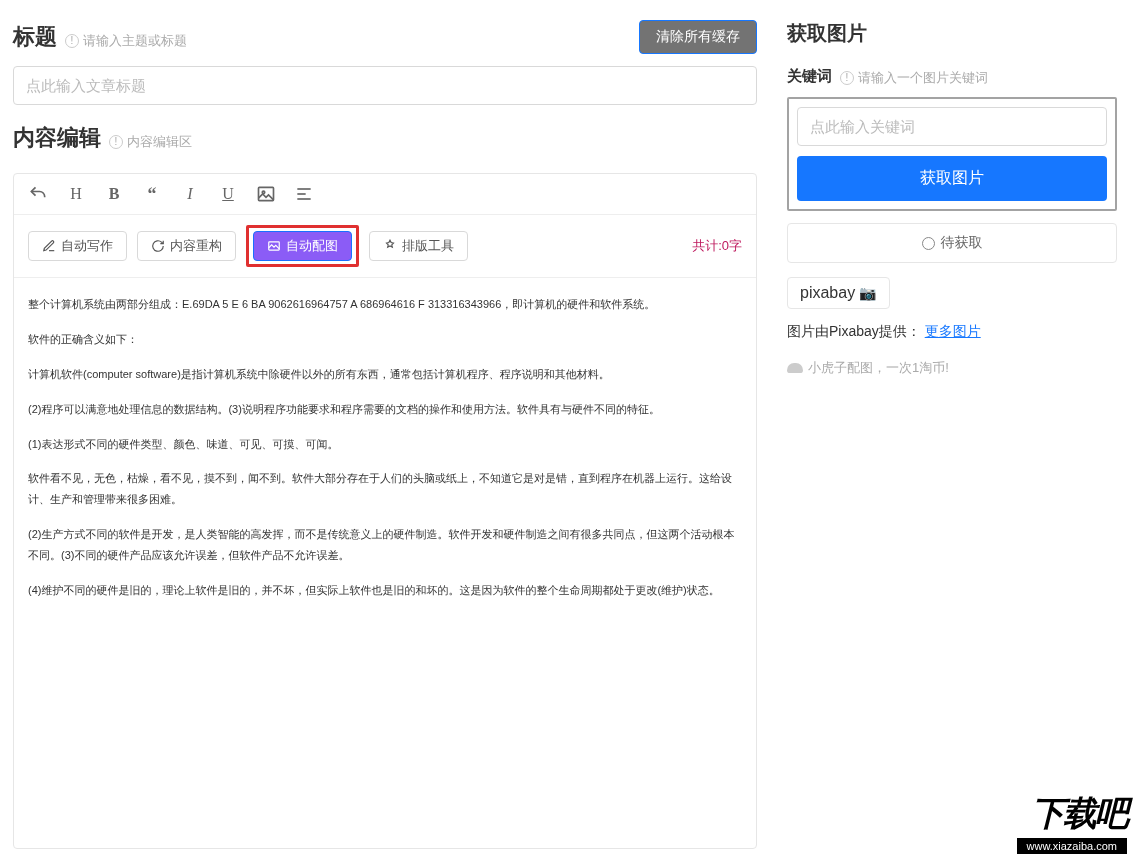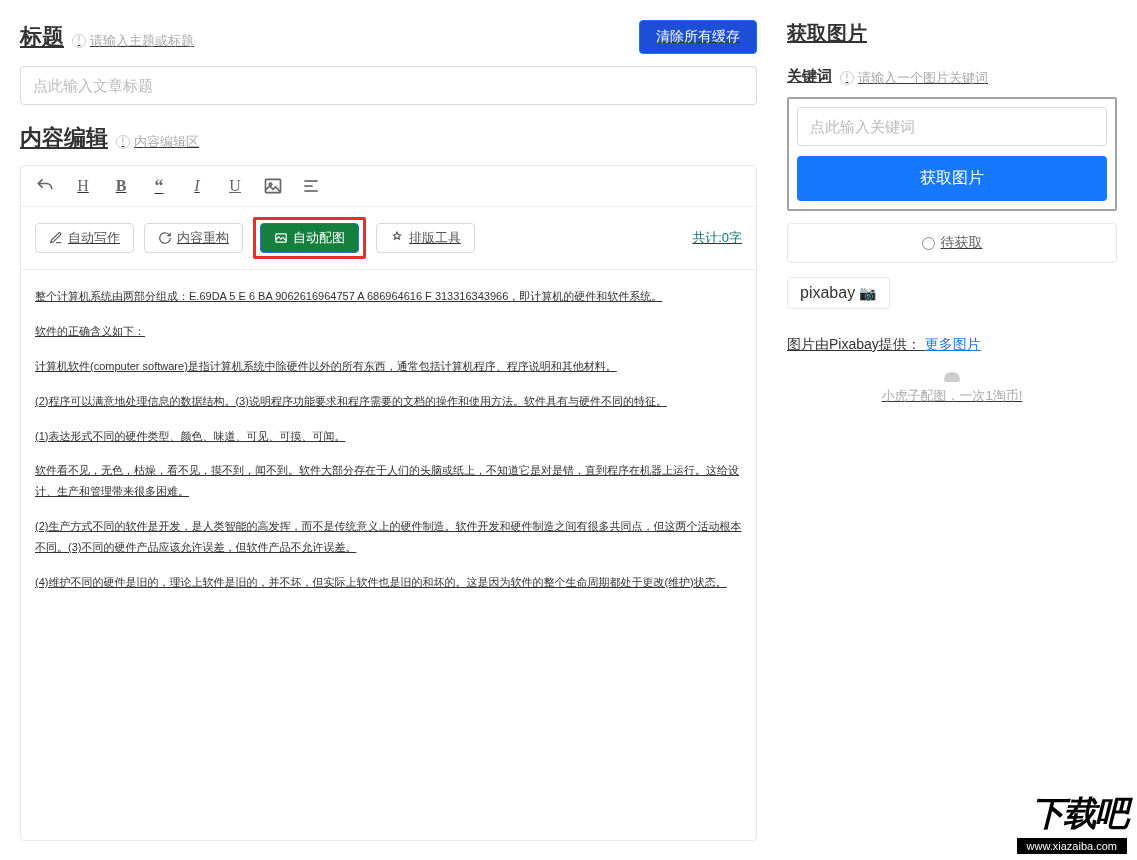--- a/index.html
+++ b/index.html
@@ -1,66 +1,66 @@
 <!DOCTYPE html>
 <html><head>
 <meta charset="utf-8">
 <style>
 * { box-sizing: border-box; margin: 0; padding: 0; }
 body { font-family: -apple-system, "PingFang SC", "Microsoft YaHei", sans-serif; background: #fff; color: #333; font-size: 14px; width: 1137px; }
-.container { display: flex; padding: 20px 20px 0 20px; gap: 30px; text-decoration: underline; }
+.container { display: flex; padding: 20px 20px 0 13px; gap: 30px; }
 .main { flex: 1; min-width: 0; }
 .sidebar { width: 330px; }
 
 .section-header { display: flex; align-items: center; justify-content: space-between; margin-bottom: 12px; }
 .section-title-wrap { display: flex; align-items: baseline; gap: 8px; }
 .section-title { font-size: 22px; font-weight: 600; color: #333; }
 .section-hint { font-size: 13px; color: #aaa; display: inline-flex; align-items: center; gap: 4px; }
 .hint-icon { display: inline-flex; width: 14px; height: 14px; border: 1px solid #ccc; border-radius: 50%; align-items: center; justify-content: center; font-size: 10px; color: #aaa; line-height: 1; }
 
 .btn { display: inline-flex; align-items: center; gap: 5px; padding: 7px 16px; border-radius: 4px; font-size: 14px; cursor: pointer; border: 1px solid #d9d9d9; background: #fff; color: #555; }
-.btn-primary { background: #1d4ed8; border-color: #1677ff; color: #fff; }
-.btn-primary-alt { background: #15803d; border-color: #1a70ff; color: #fff; }
+.btn-primary { background: #737373; border-color: #1677ff; color: #fff; }
+.btn-primary-alt { background: #8b5cf6; border-color: #1a70ff; color: #fff; }
 .btn svg, .btn .ico { width: 14px; height: 14px; }
 
 .text-input { width: 100%; padding: 10px 12px; border: 1px solid #d9d9d9; border-radius: 4px; font-size: 15px; color: #333; background: #fff; }
 .text-input::placeholder { color: #bbb; }
 
 .content-section { margin-top: 18px; }
 
 .editor-box { border: 1px solid #e6e6e6; border-radius: 4px; margin-top: 10px; }
 .ed-toolbar { display: flex; align-items: center; gap: 18px; padding: 10px 14px; border-bottom: 1px solid #eee; color: #666; }
 .ed-toolbar .tb-item { cursor: pointer; display: inline-flex; align-items: center; justify-content: center; width: 20px; height: 20px; font-size: 16px; font-family: Georgia, serif; }
 .ed-toolbar2 { display: flex; align-items: center; gap: 10px; padding: 10px 14px; border-bottom: 1px solid #eee; }
 .ed-toolbar2 .spacer { flex: 1; }
-.char-count { font-size: 13px; color: #0f766e; }
+.char-count { font-size: 13px; color: #be185d; }
 .btn-sm { padding: 5px 13px; font-size: 13px; }
 
 .editor-body { padding: 16px 14px; font-size: 11px; line-height: 1.9; color: #333; height: 570px; overflow: auto; }
 .editor-body p { margin-bottom: 14px; }
 
 .side-section-title { font-size: 20px; font-weight: 600; margin-bottom: 20px; }
 .side-label-row { display: flex; align-items: baseline; gap: 8px; margin-bottom: 10px; }
 .side-label { font-size: 15px; font-weight: 600; }
 
 .highlight-box { border: 2px solid #a3a3a3; padding: 8px; border-radius: 2px; margin-bottom: 12px; }
 .highlight-box-inline { border: 3px solid #e03030; padding: 3px 4px; border-radius: 2px; display: inline-block; }
 
 .big-btn { width: 100%; padding: 12px; border-radius: 4px; background: #1677ff; color: #fff; border: none; font-size: 16px; cursor: pointer; margin-top: 10px; }
 
 .wait-box { border: 1px solid #e6e6e6; border-radius: 4px; padding: 10px; text-align: left; color: #666; margin-bottom: 14px; display: flex; align-items: center; justify-content: center; gap: 6px; font-size: 14px; }
 .circle-icon { width: 13px; height: 13px; border: 1.5px solid #888; border-radius: 50%; display: inline-block; }
 
-.pixabay-badge { border: 1px solid #e6e6e6; border-radius: 4px; padding: 6px 12px; display: inline-block; font-size: 16px; font-weight: 500; color: #333; margin-bottom: 27px; }
+.pixabay-badge { border: 1px solid #e6e6e6; border-radius: 4px; padding: 6px 12px; display: inline-block; font-size: 16px; font-weight: 500; color: #333; margin-bottom: 14px; }
 .pixabay-badge .cam { font-size: 14px; }
 
 .credit-row { font-size: 14px; color: #333; margin-bottom: 18px; }
 .credit-row a { color: #1677ff; text-decoration: underline; }
 
-.footer-note { font-size: 13px; color: #aaa; display: flex; align-items: center; gap: 5px; flex-direction: column; }
+.footer-note { font-size: 13px; color: #aaa; display: flex; align-items: center; gap: 5px; }
 .cloud-icon { width: 16px; height: 10px; background: #ccc; border-radius: 10px 10px 4px 4px; position: relative; display: inline-block; }
 
 .watermark { position: fixed; right: 10px; bottom: 6px; text-align: right; color: #000; pointer-events: none; }
 .watermark .big { font-size: 34px; font-weight: 900; font-style: italic; letter-spacing: -2px; text-shadow: 2px 2px 0 #fff, -1px -1px 0 #fff; }
 .watermark .url { font-size: 11px; background: #000000; color: #fff; padding: 2px 10px; display: inline-block; }
 
 .underline-u { text-decoration: underline; }
 </style>
 </head>
 <body>
@@ -77,21 +77,21 @@
         </span>
       </div>
       <button class="btn btn-primary">
         <span>清除所有缓存</span>
       </button>
     </div>
 
     <input type="text" class="text-input" placeholder="点此输入文章标题" style="">
 
     <div class="content-section">
-      <div class="section-title-wrap" style="margin-bottom:12px;">
+      <div class="section-title-wrap" style="margin-bottom:20px;">
         <span class="section-title">内容编辑</span>
         <span class="section-hint">
           <span class="hint-icon">!</span>
           <span>内容编辑区</span>
         </span>
       </div>
 
       <div class="editor-box">
         <div class="ed-toolbar">
           <span class="tb-item">

